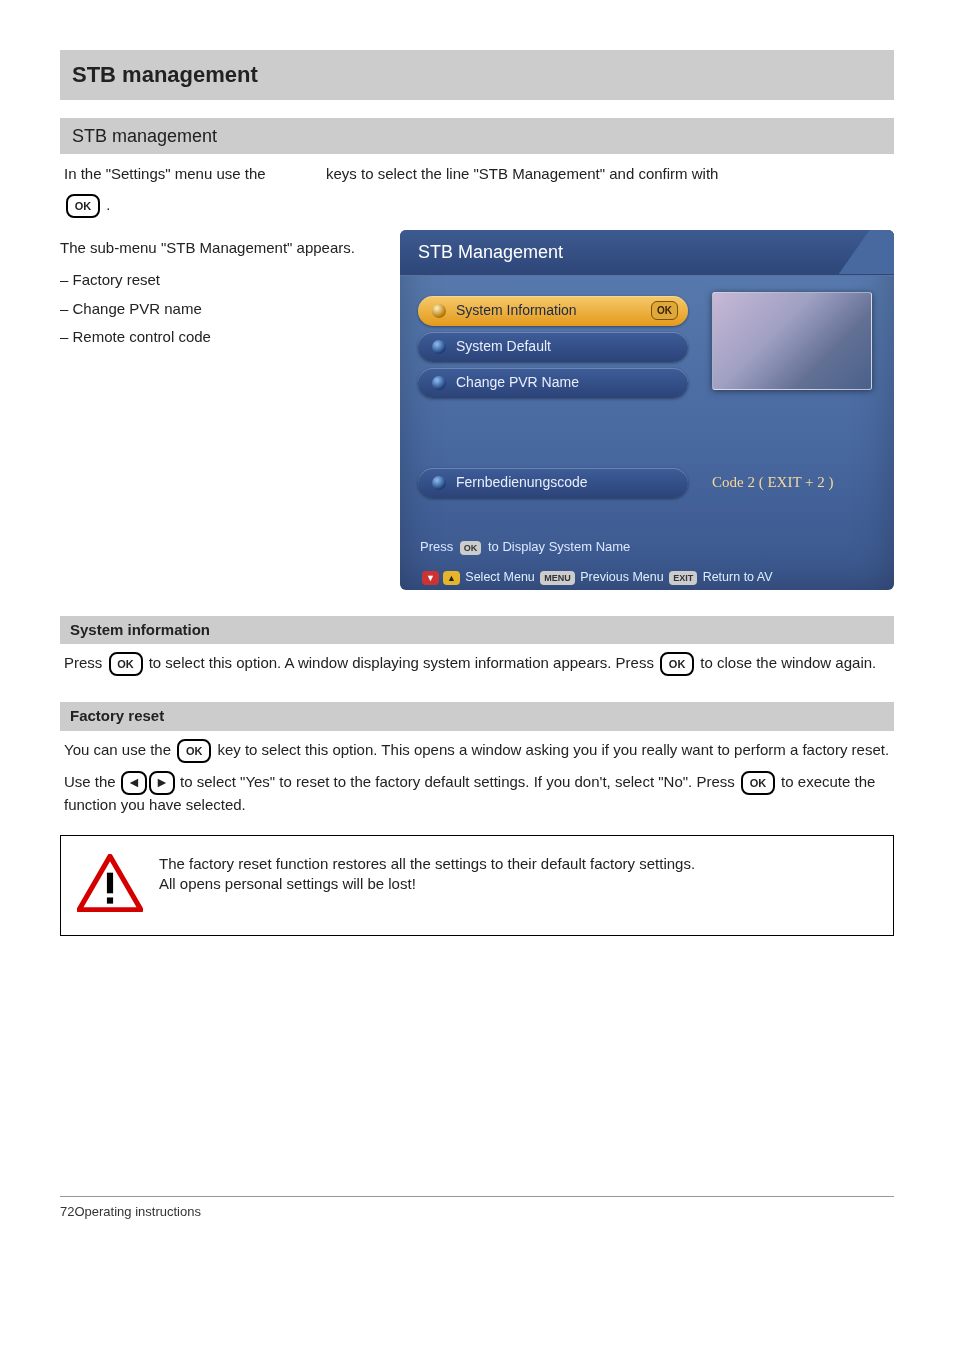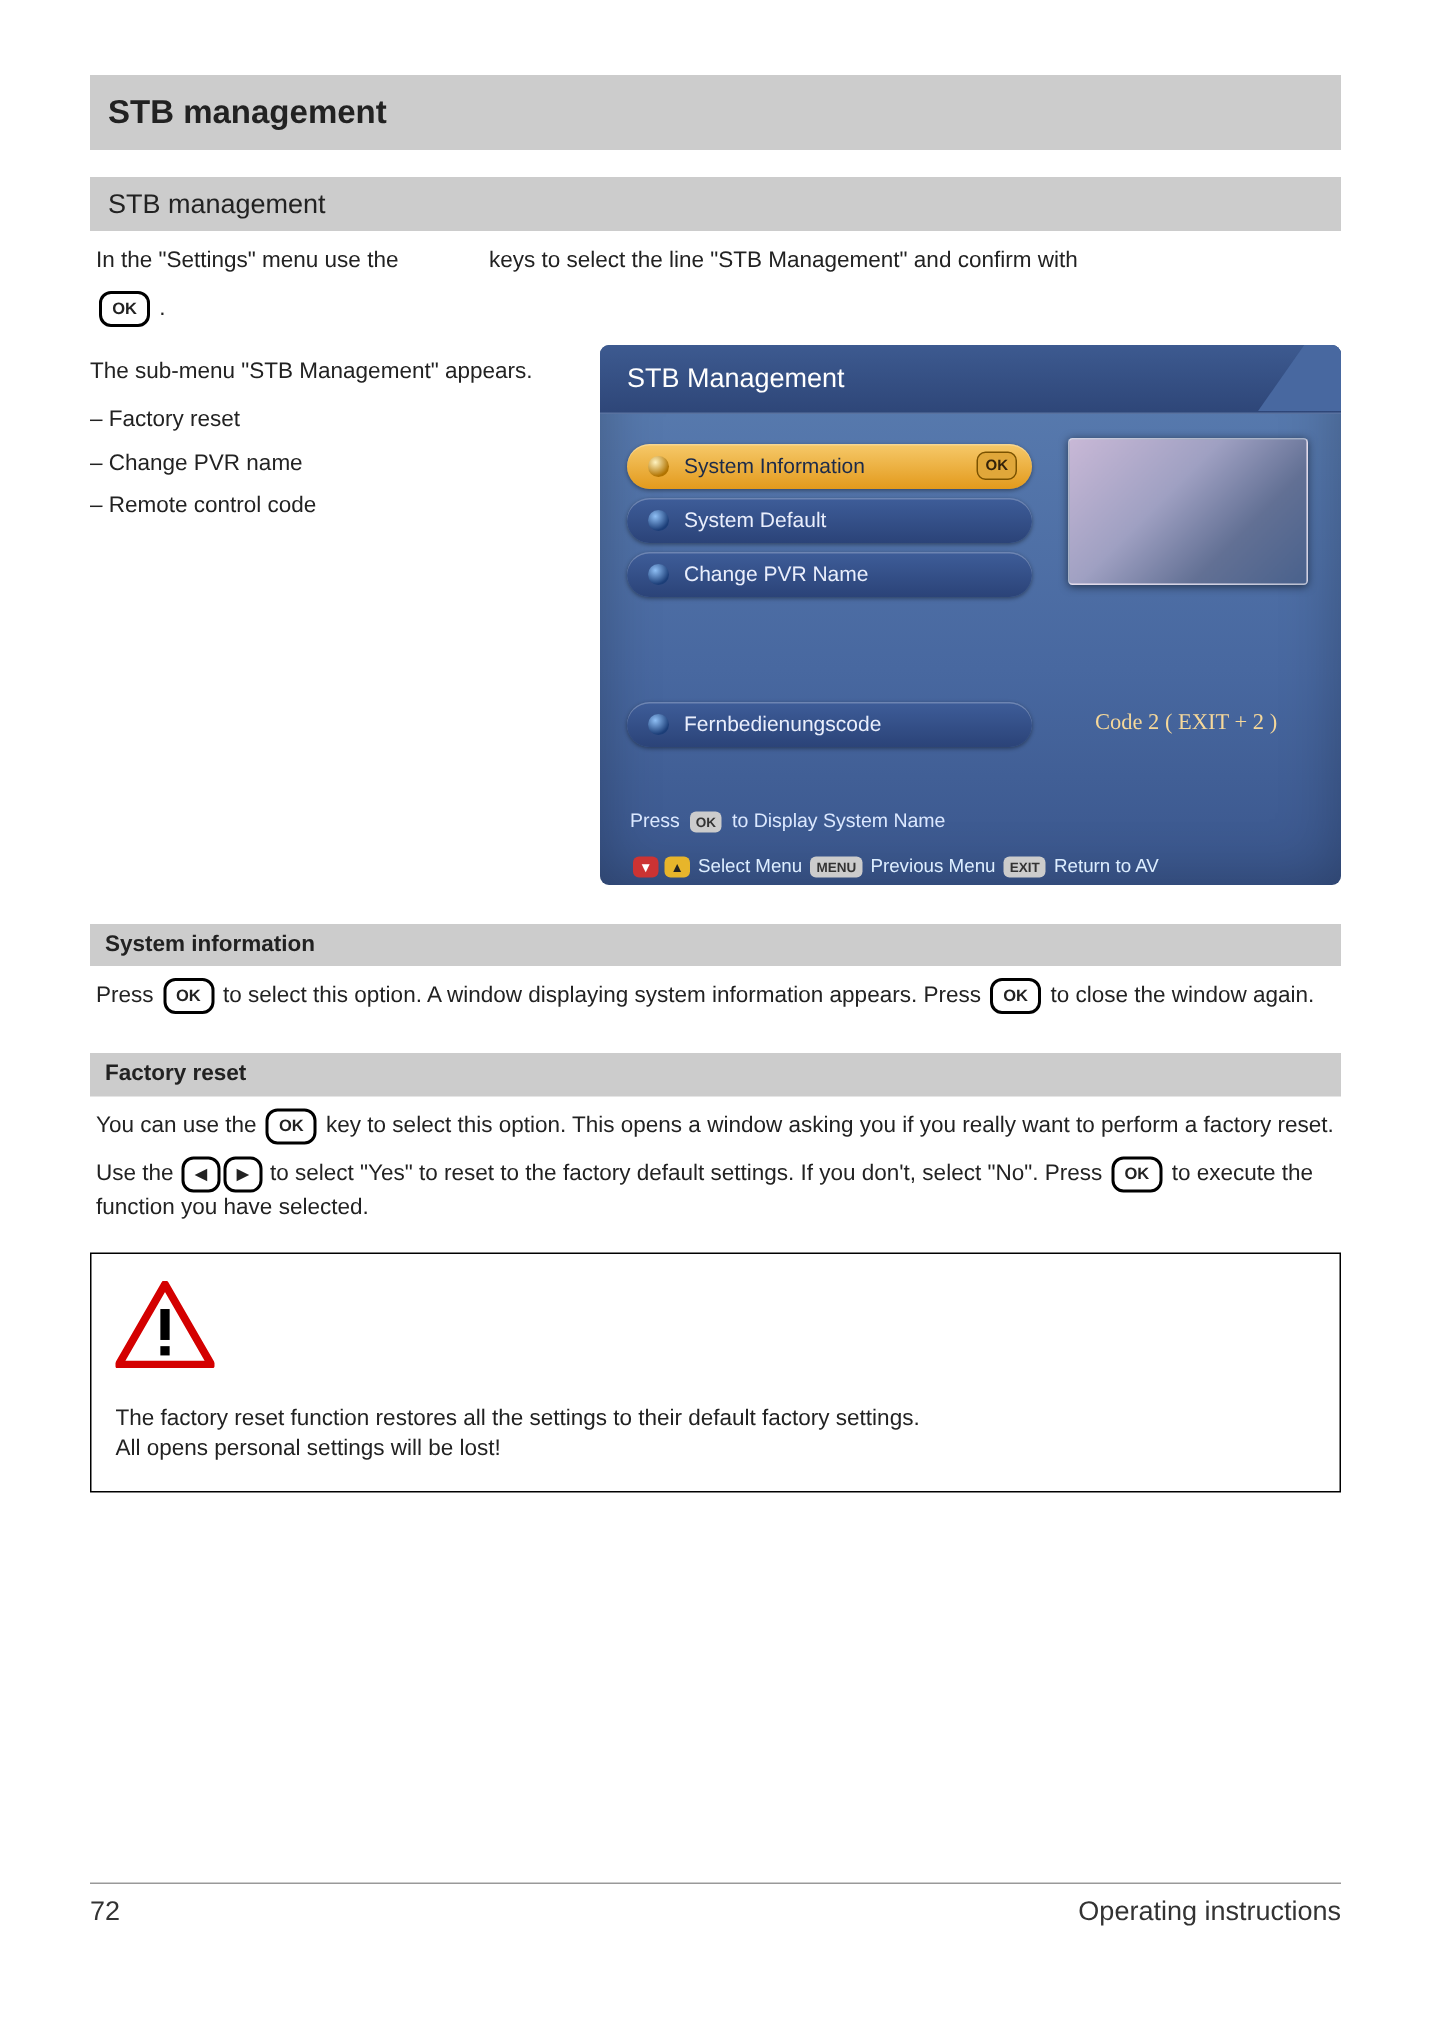--- a/index.html
+++ b/index.html
@@ -118,21 +118,21 @@
   }
   .pill .ok-tag {
     position: absolute; right: 10px; top: 5px;
     background: #e0a73a; color:#33220a;
     border: 1px solid #7a5200;
     border-radius: 6px;
     font-size: 10px; font-weight:700;
     padding: 2px 5px;
   }
   .stb-row-rc {
-    display: flex; align-items: center; gap: 28px;
+    display: flex; align-items: center; gap: 10px;
     width: 100%;
     margin-top: 70px;
   }
   .stb-row-rc .pill { width: 270px; margin:0; }
   .rc-value { color:#f6d89a; font-size: 15px; margin-left: 14px; font-family: Liberation Serif, serif; }
   .stb-preview {
     position: absolute; right: 22px; top: 16px;
     width: 160px; height: 98px;
     border: 1px solid rgba(255,255,255,.5);
     border-radius: 3px;
@@ -167,32 +167,31 @@
     padding: 4px 10px;
     margin: 26px 0 6px 0;
   }
   .para2 { margin: 8px 0 4px 0; }
   .warn-box {
     border: 1.5px solid #000;
     padding: 18px 16px 18px 16px;
     margin: 20px 0 0 0;
     display: flex; gap: 16px;
     align-items: flex-start;
-    flex-direction: column;
   }
   .warn-tri {
     flex: 0 0 66px;
   }
   .warn-tri svg { width: 66px; height: 58px; }
   .footer-line {
     border-top: 1px solid #999;
     margin-top: 260px;
     padding-top: 6px;
-    display: flex; justify-content: space-between;
-    font-size: 18px; color:#333;
+    display: flex; 
+    font-size: 13px; color:#333;
   }
 </style>
 </head>
 <body>
 
 <div class="page">
 
   <div class="bar-h1">STB management</div>
   <div class="bar-h2">STB management</div>
 

